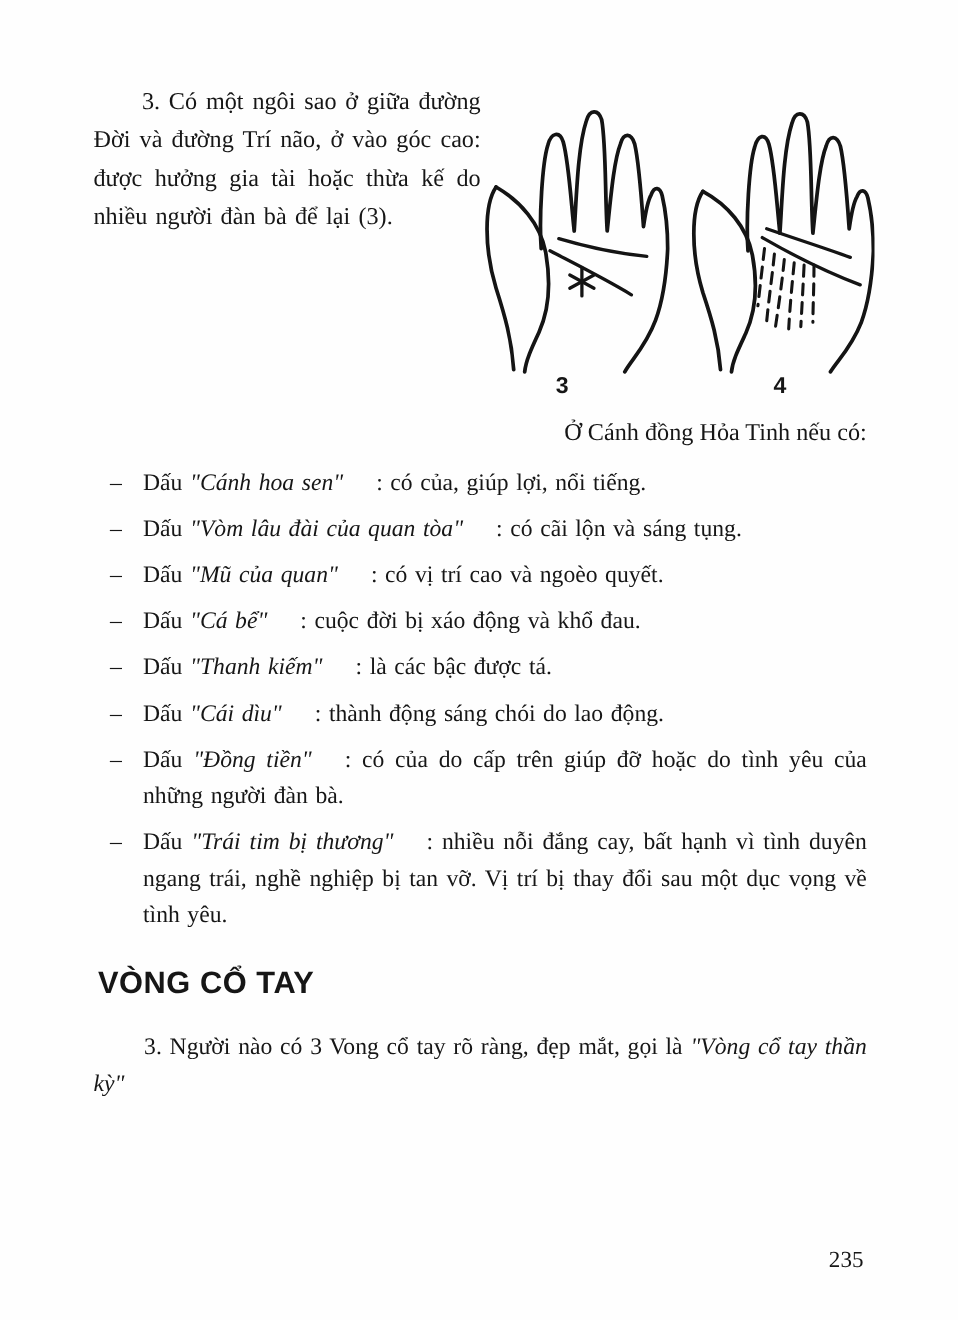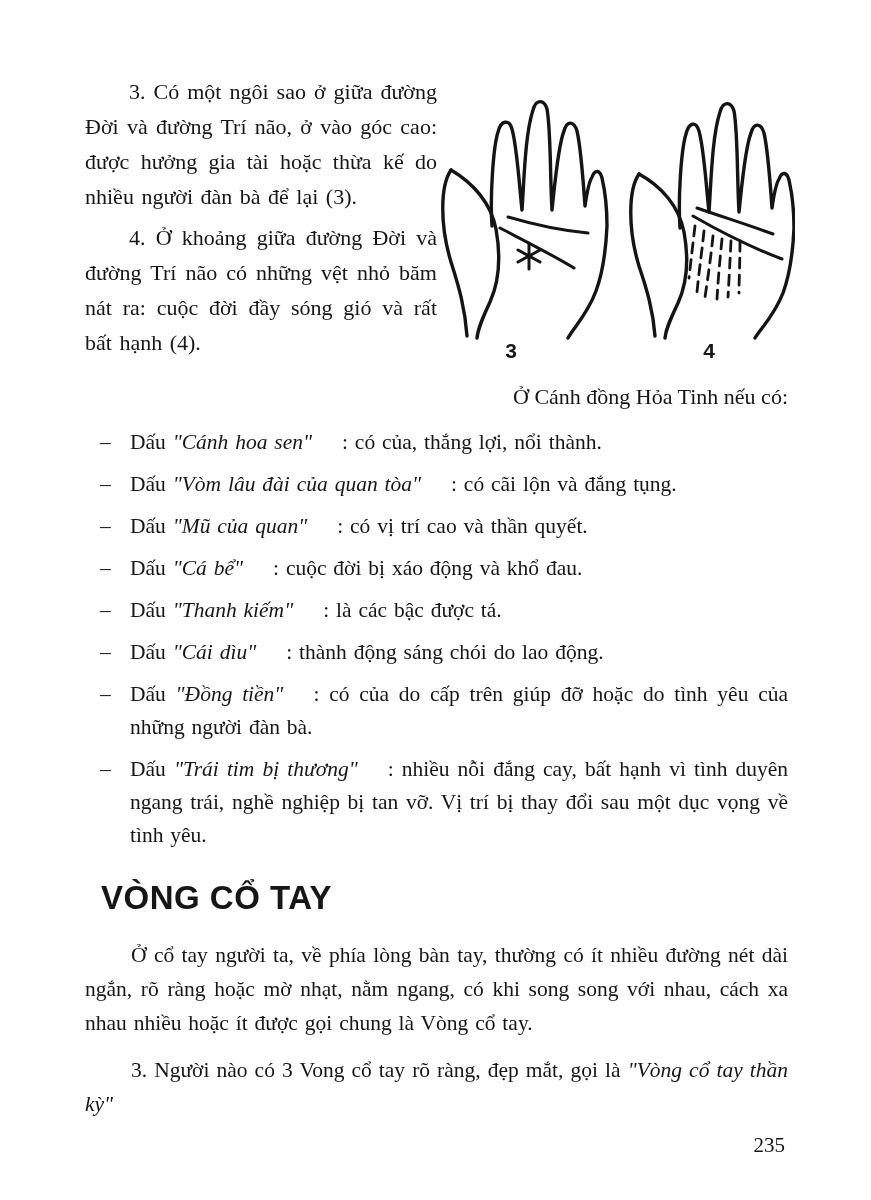--- a/index.html
+++ b/index.html
@@ -37,23 +37,23 @@
     margin-bottom:9px;
     text-align:justify;word-spacing:1.5px;
   }
   .sign .dash{flex:0 0 45px;box-sizing:border-box;padding-left:15px;}
   .sign .sign-body{flex:1;}
   .nm{font-style:italic;}
   .gap{display:inline-block;width:30px;}
   
   .heading{
     font-family:"Liberation Sans","DejaVu Sans",sans-serif;
-    font-weight:700;font-size:33px;line-height:32px;
+    font-weight:700;font-size:28px;line-height:32px;
     letter-spacing:0.5px;
-    margin:30px 0 24px 16px;
+    margin:30px 0 24px 4px;
   }
   .para{
     font-size:21.5px;line-height:34px;
     text-align:justify;word-spacing:1.5px;
     margin:0 0 13px 0;text-indent:46px;
   }
   .i{font-style:italic;}
   .page-number{position:absolute;right:86px;bottom:42px;font-size:21px;}
   .hand-stroke{fill:none;stroke:#141414;stroke-width:3.4;stroke-linecap:round;stroke-linejoin:round;}
   .palm-line{fill:none;stroke:#141414;stroke-width:3;stroke-linecap:round;}
@@ -61,21 +61,20 @@
   .star-line{stroke:#141414;stroke-width:3;stroke-linecap:round;}
 </style>
 </head>
 <body>
 
 <div class="page">
 
   <div class="top-row">
     <div class="top-col">
       <p>3. Có một ngôi sao ở giữa đường Đời và đường Trí não, ở vào góc cao: được hưởng gia tài hoặc thừa kế do nhiều người đàn bà để lại (3).</p>
-      <p>4. Ở khoảng giữa đường Đời và đường Trí não có những vệt nhỏ băm nát ra: cuộc đời đầy sóng gió và rất bất hạnh (4).</p>
     </div>
 
     <div class="figs">
       <figure class="fig">
         <svg width="172" height="260" viewBox="0 0 172 260">
           <path class="hand-stroke" d="M14,84 C3,100 3,140 14,176 C22,201 28,222 30,250"></path>
           <path class="hand-stroke" d="M14,84 C36,97 54,117 59,143 C64,171 62,196 53,216 C46,231 41,242 40,252"></path>
           <path class="hand-stroke" d="M55,140 C53,112 56,62 61,46 C64,34 72,33 75,43 C80,61 82,96 85,124 C87,96 88,48 96,24 C99,13 107,13 110,23 C114,45 113,92 115,124 C118,96 121,60 127,45 C130,34 137,35 140,45 C144,62 146,92 148,120 C150,106 152,96 155,91 C158,83 163,84 165,92 C168,105 170,124 170,140 C169,162 166,186 159,205 C150,229 137,241 131,252"></path>
           <path class="palm-line" d="M71,131 C98,139 128,145 151,147"></path>
           <path class="palm-line" d="M63,142 C84,153 114,168 137,182"></path>
@@ -106,29 +105,29 @@
         </svg>
         <figcaption class="fig-label">4</figcaption>
       </figure>
     </div>
   </div>
 
   <p class="mars-intro">Ở Cánh đồng Hỏa Tinh nếu có:</p>
 
   <div class="sign">
     <span class="dash">–</span>
-    <span class="sign-body"><span>Dấu</span> <span class="nm">"Cánh hoa sen"</span><span class="gap"></span><span>: có của, thắng lợi, nổi thành.</span></span>
+    <span class="sign-body"><span>Dấu</span> <span class="nm">"Cánh hoa sen"</span><span class="gap"></span><span>: có của, giúp lợi, nổi tiếng.</span></span>
   </div>
   <div class="sign">
     <span class="dash">–</span>
-    <span class="sign-body"><span>Dấu</span> <span class="nm">"Vòm lâu đài của quan tòa"</span><span class="gap"></span><span>: có cãi lộn và đắng tụng.</span></span>
+    <span class="sign-body"><span>Dấu</span> <span class="nm">"Vòm lâu đài của quan tòa"</span><span class="gap"></span><span>: có cãi lộn và sáng tụng.</span></span>
   </div>
   <div class="sign">
     <span class="dash">–</span>
-    <span class="sign-body"><span>Dấu</span> <span class="nm">"Mũ của quan"</span><span class="gap"></span><span>: có vị trí cao và thần quyết.</span></span>
+    <span class="sign-body"><span>Dấu</span> <span class="nm">"Mũ của quan"</span><span class="gap"></span><span>: có vị trí cao và ngoèo quyết.</span></span>
   </div>
   <div class="sign">
     <span class="dash">–</span>
     <span class="sign-body"><span>Dấu</span> <span class="nm">"Cá bể"</span><span class="gap"></span><span>: cuộc đời bị xáo động và khổ đau.</span></span>
   </div>
   <div class="sign">
     <span class="dash">–</span>
     <span class="sign-body"><span>Dấu</span> <span class="nm">"Thanh kiếm"</span><span class="gap"></span><span>: là các bậc được tá.</span></span>
   </div>
   <div class="sign">
@@ -139,17 +138,16 @@
     <span class="dash">–</span>
     <span class="sign-body"><span>Dấu</span> <span class="nm">"Đồng tiền"</span><span class="gap"></span><span>: có của do cấp trên giúp đỡ hoặc do tình yêu của những người đàn bà.</span></span>
   </div>
   <div class="sign">
     <span class="dash">–</span>
     <span class="sign-body"><span>Dấu</span> <span class="nm">"Trái tim bị thương"</span><span class="gap"></span><span>: nhiều nỗi đắng cay, bất hạnh vì tình duyên ngang trái, nghề nghiệp bị tan vỡ. Vị trí bị thay đổi sau một dục vọng về tình yêu.</span></span>
   </div>
 
   <h2 class="heading">VÒNG CỔ TAY</h2>
 
-  <p class="para">Ở cổ tay người ta, về phía lòng bàn tay, thường có ít nhiều đường nét dài ngắn, rõ ràng hoặc mờ nhạt, nằm ngang, có khi song song với nhau, cách xa nhau nhiều hoặc ít được gọi chung là Vòng cổ tay.</p>
   <p class="para"><span>3. Người nào có 3 Vong cổ tay rõ ràng, đẹp mắt, gọi là </span><span class="i">"Vòng cổ tay thần kỳ"</span></p>
 
   <div class="page-number">235</div>
 </div>
 
 </body></html>

